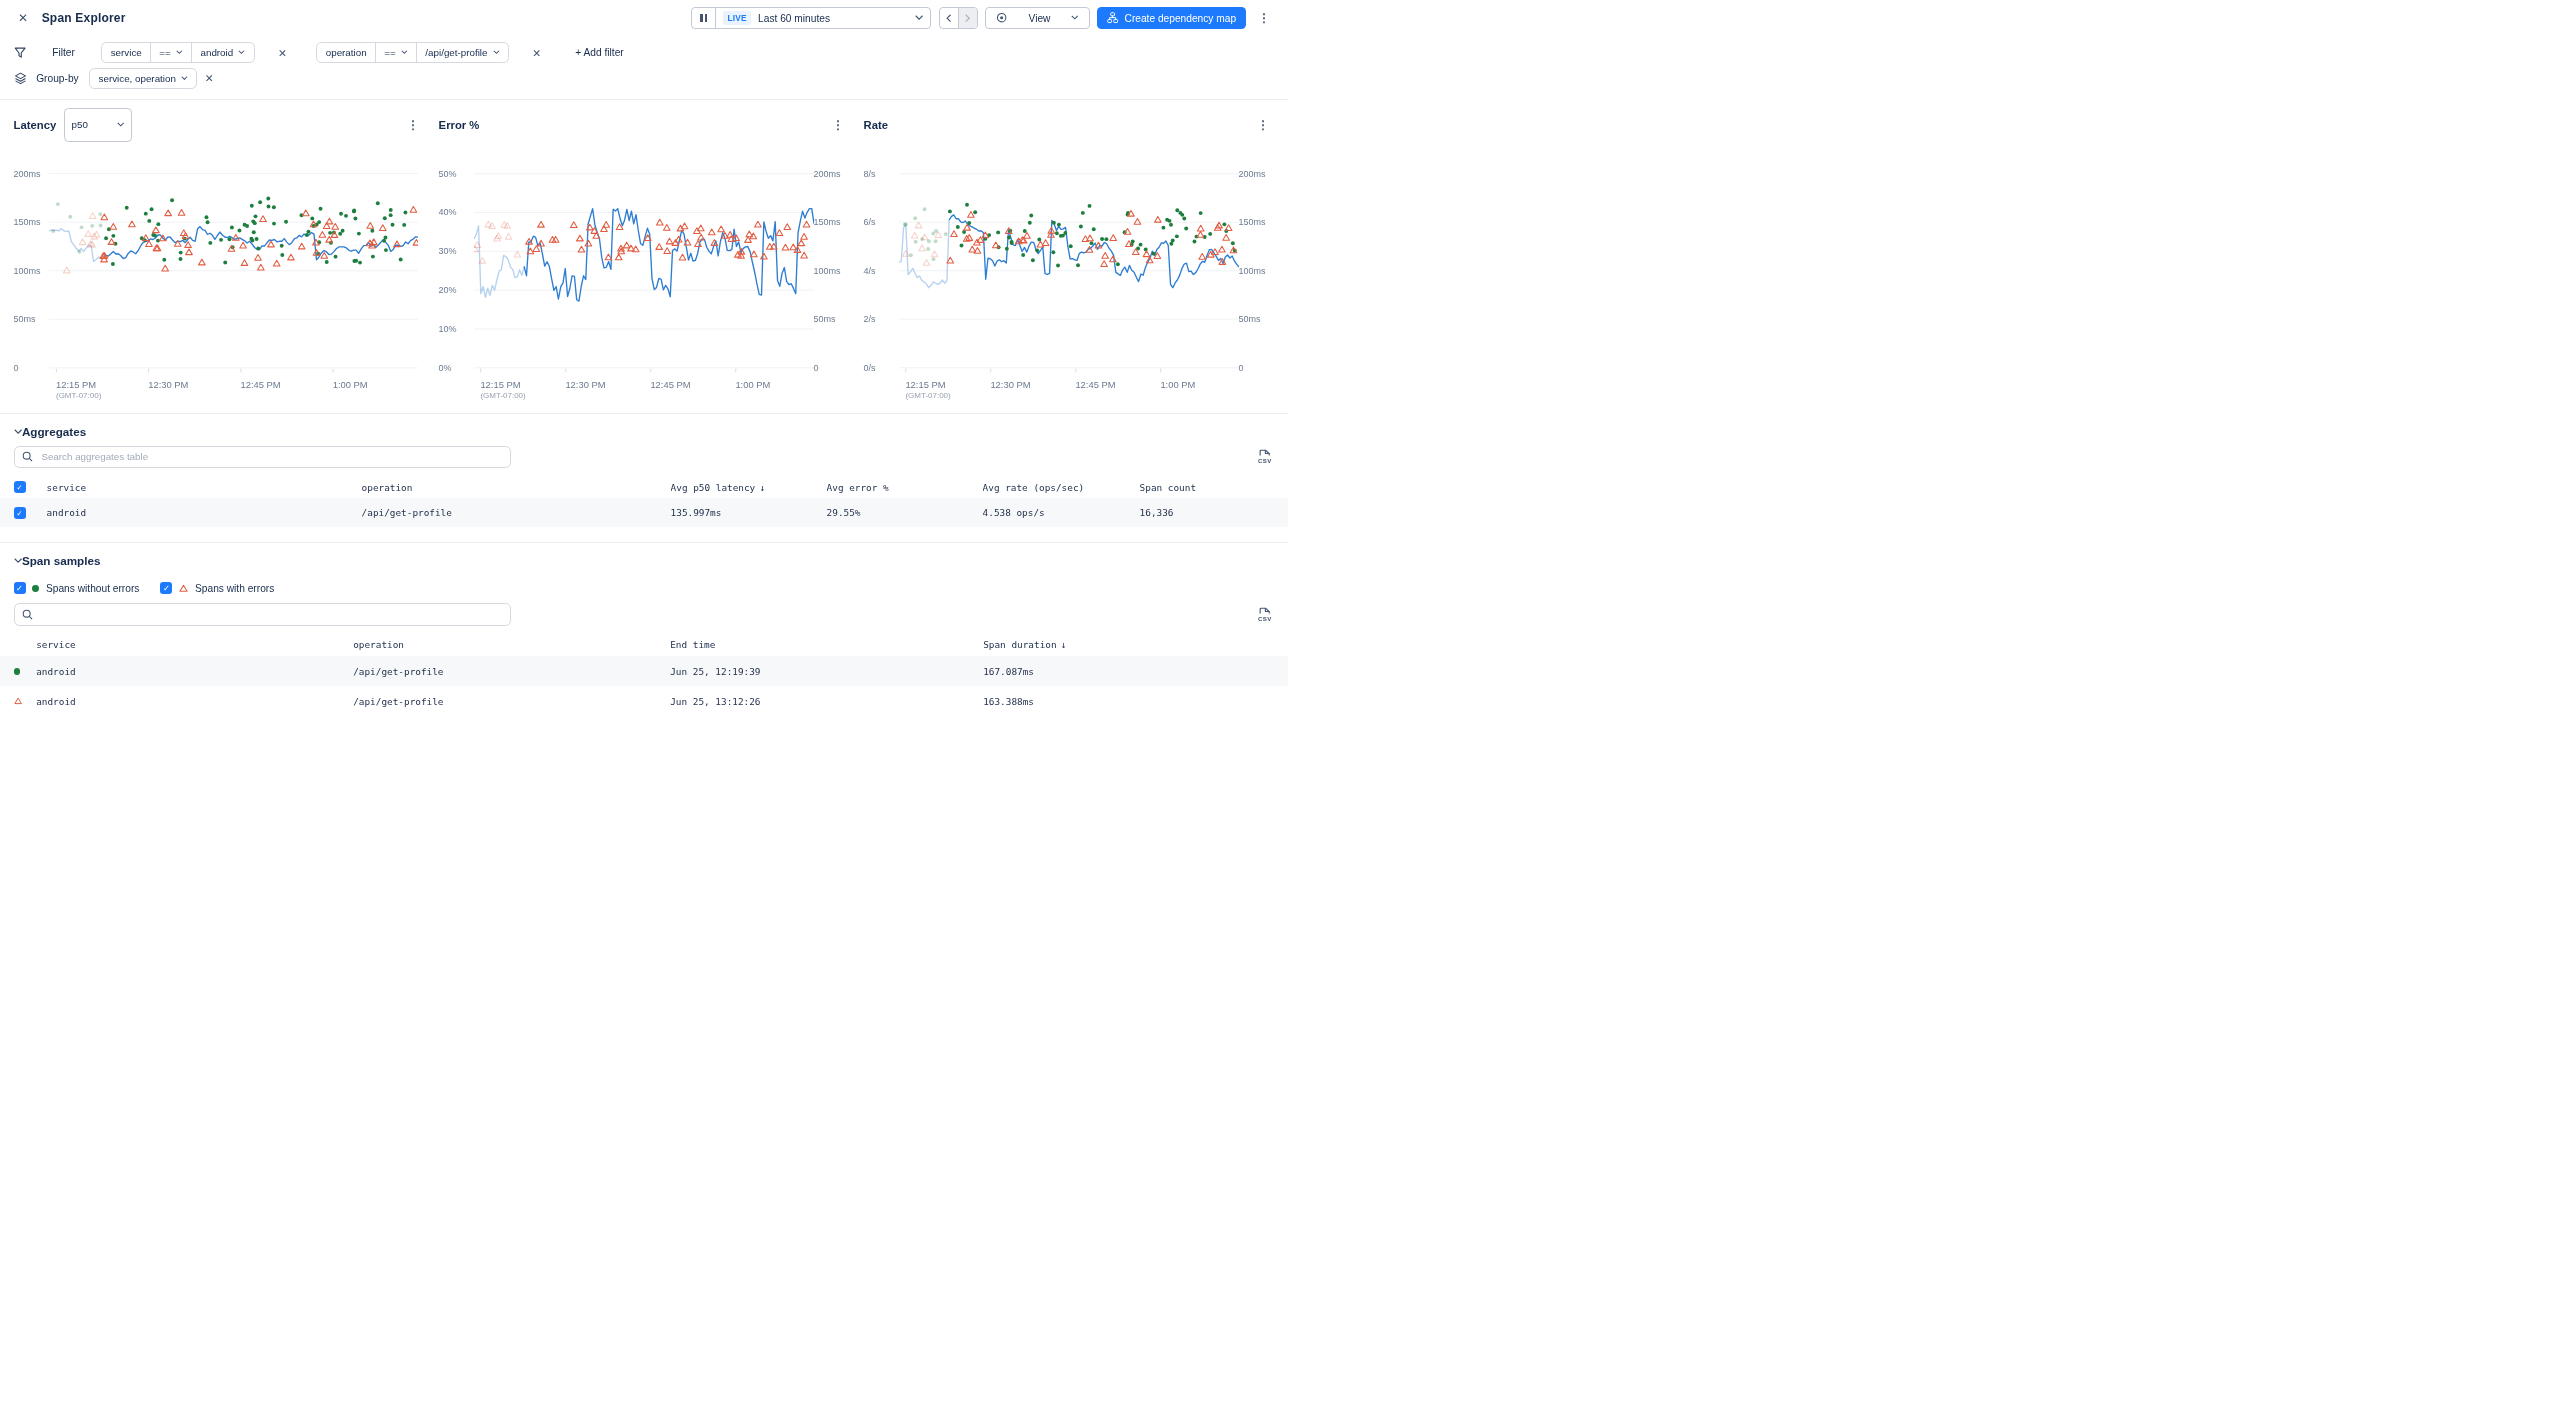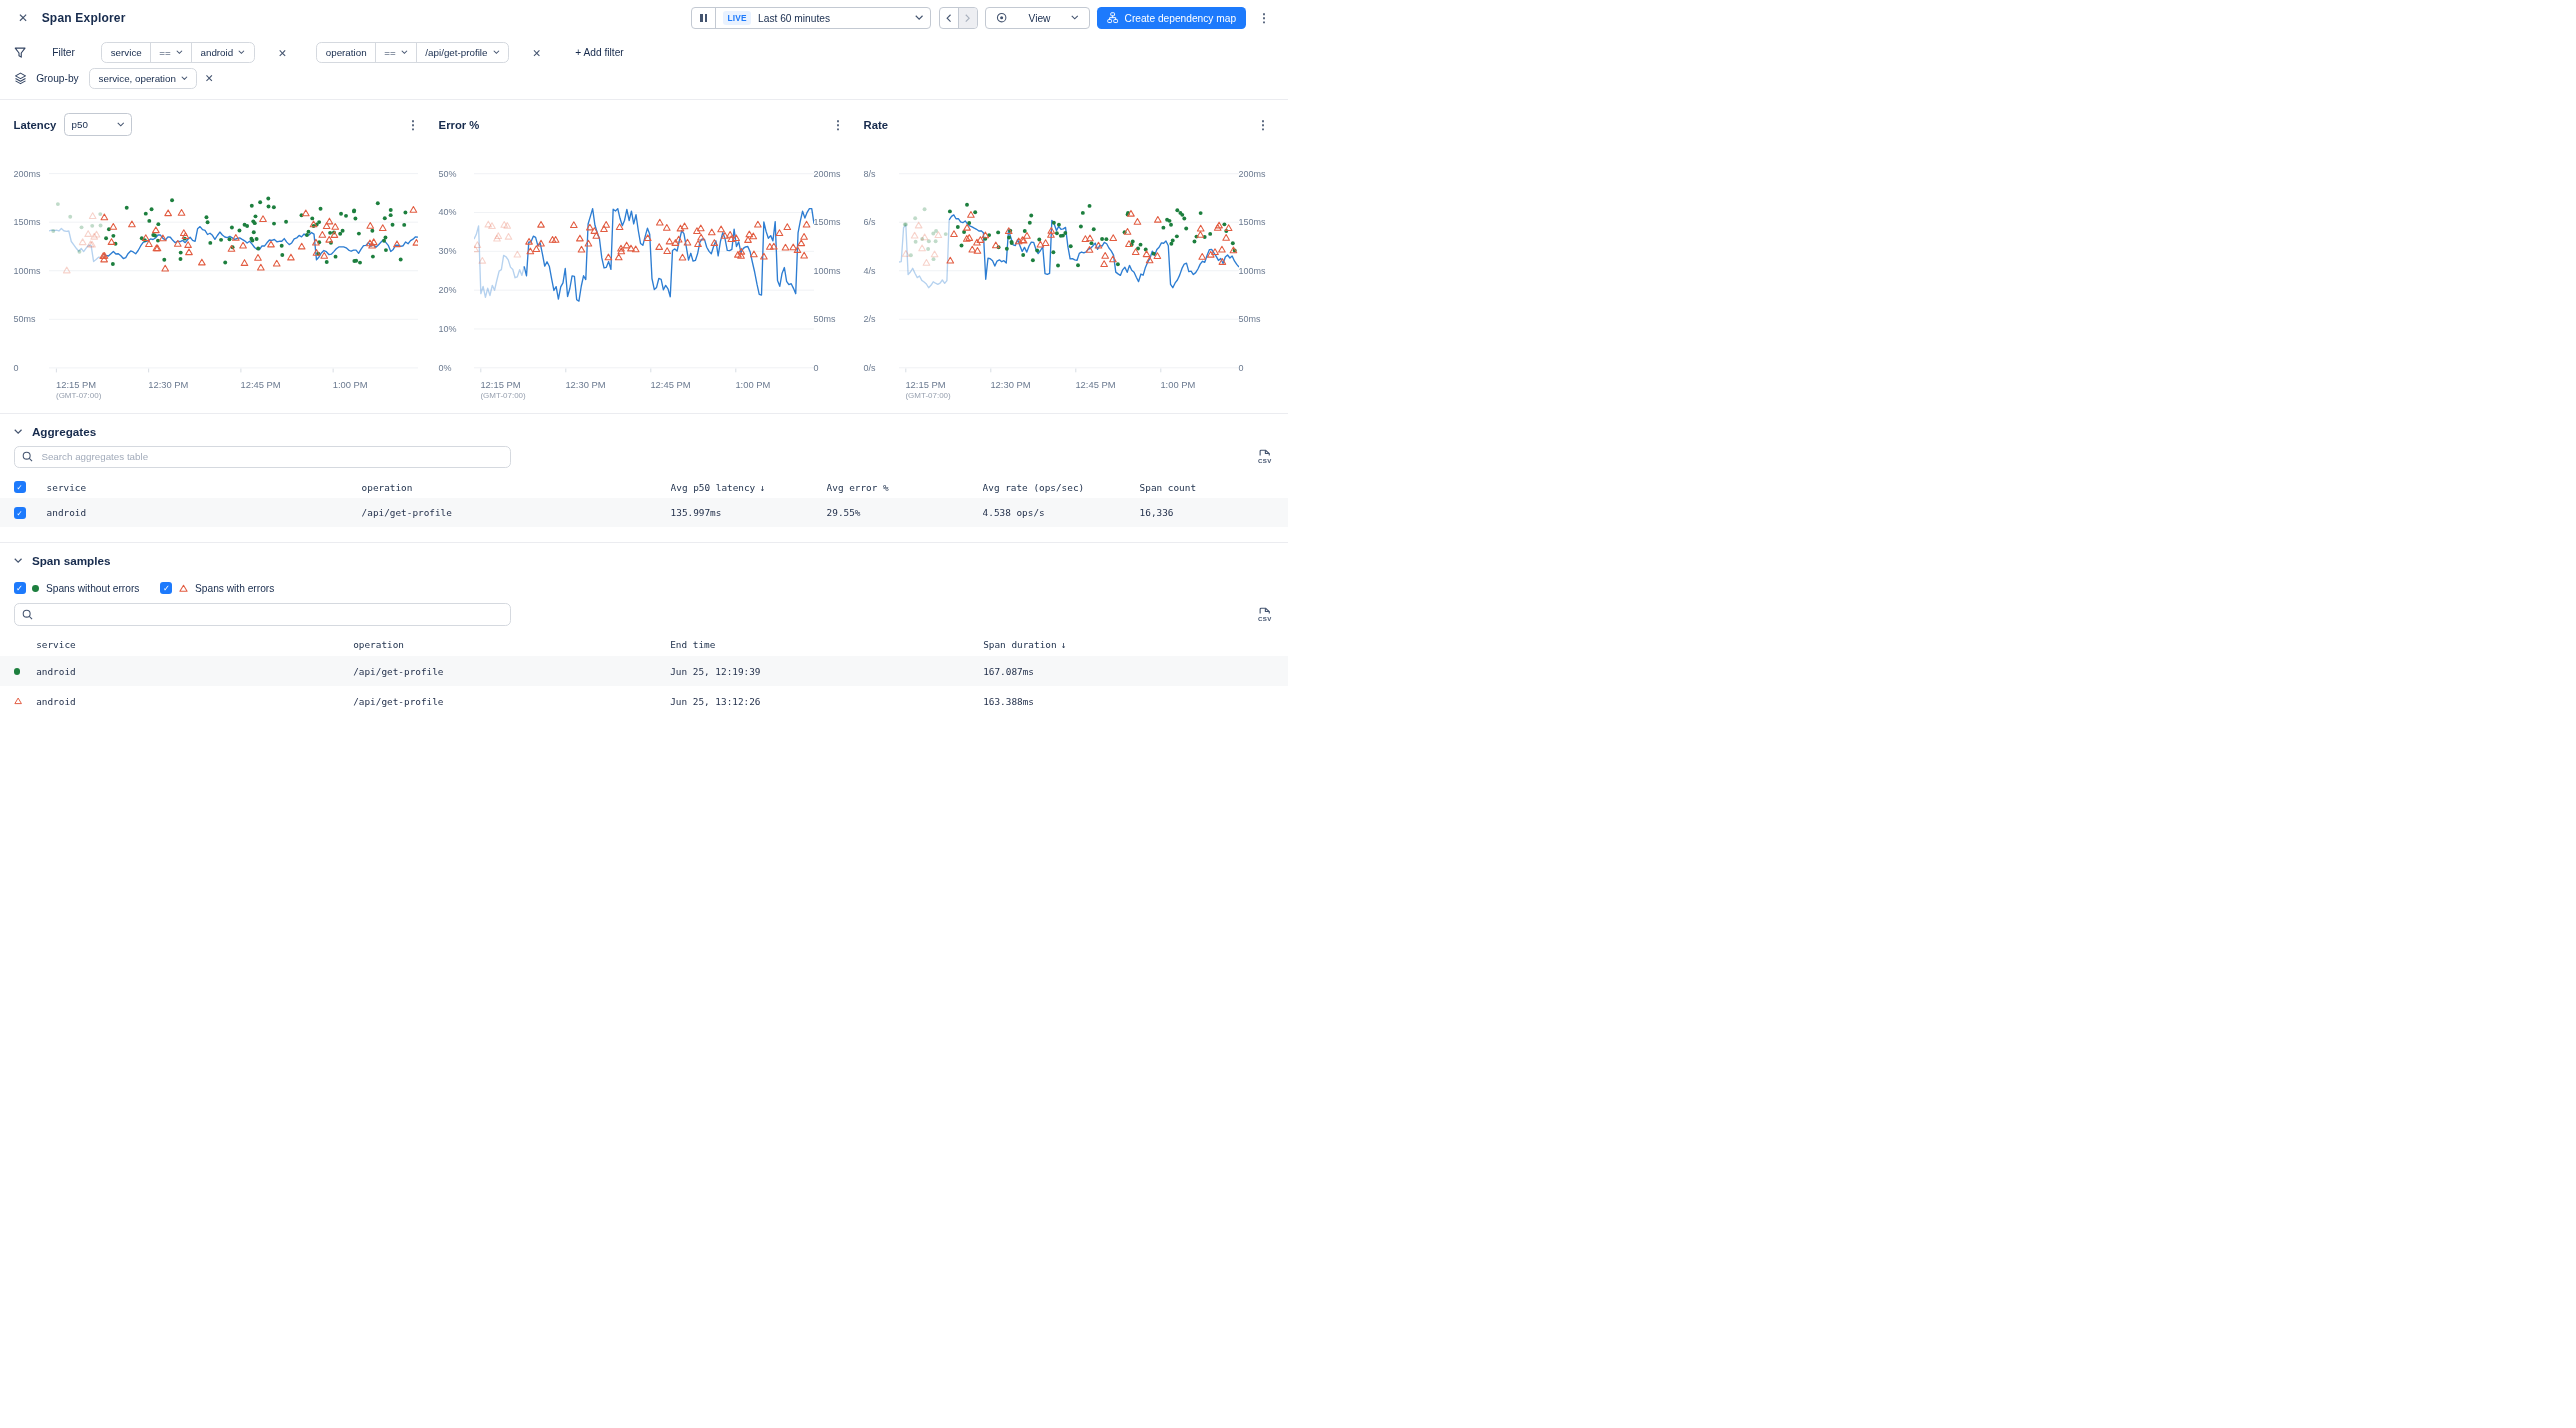--- a/index.html
+++ b/index.html
@@ -35,35 +35,35 @@
   .chip .seg { display:flex; align-items:center; padding:0 8.3px; font-size:9.8px; gap:5.3px; white-space:nowrap; }
   .chip .seg + .seg { border-left:0.8px solid #D5D9DF; }
   .chip-x { font-size:10.6px; color:#44546F; padding:0 6px; cursor:pointer; margin:0 1.5px; }
   .addfilter { display:flex; gap:4.5px; font-size:10.2px; align-items:center; margin-left:10.6px; cursor:pointer; }
   .divider { height:0.8px; background:#EBECF0; margin-top:10.6px; }
   
   .charts { display:flex; gap:15px; padding:13.6px 13.6px 0; }
   .chart-col { width:410px; flex:none; }
   .chart-head { display:flex; align-items:center; height:22.6px; margin-bottom:36px; }
   .chart-title { font-size:11.3px; font-weight:700; }
-  .metric-select { margin-left:7.5px; width:68px; height:23px; border:0.8px solid #C3C9D2; border-radius:4.5px; display:flex; align-items:center; padding:0 6.8px; font-size:9.8px; justify-content:space-between; cursor:pointer; }
+  .metric-select { margin-left:7.5px; width:68px; height:34px; border:0.8px solid #C3C9D2; border-radius:4.5px; display:flex; align-items:center; padding:0 6.8px; font-size:9.8px; justify-content:space-between; cursor:pointer; }
   .chart-head .kebab { margin-left:auto; }
   .chart-body { display:flex; }
   .yaxis-left  { width:35px; flex:none; position:relative; }
   .yaxis-right { width:35px; flex:none; position:relative; padding-left:3px; }
   .yspacer { width:6px; flex:none; }
   .ylabel { position:absolute; font-size:9px; color:#6B7A90; transform:translateY(-50%); white-space:nowrap; left:0; }
   svg.plot { flex:1 1 auto; height:202px; display:block; }
   .xaxis { position:relative; height:27px; font-size:9.4px; color:#6B7A90; margin-left:35px; }
   .mr46 { margin-right:35px; } .mr8 { margin-right:6px; }
   .xaxis .xt  { position:absolute; top:4.5px; white-space:nowrap; }
   .xaxis .xsub{ position:absolute; top:16.6px; font-size:8px; color:#97A0AF; white-space:nowrap; }
   
   .sec-div { height:0.8px; background:#EBECF0; margin-top:12px; }
-  .sec-head { display:flex; align-items:center; gap:10px; padding:11.3px 13.6px 7.5px; }
+  .sec-head { display:flex; align-items:center; gap:0; padding:11.3px 13.6px 7.5px; }
   .sec-title { font-size:11.7px; font-weight:700; }
   .toolbar { display:flex; align-items:center; justify-content:space-between; padding:0 13.6px; }
   .search { width:497px; height:22.6px; border:0.8px solid #D5D9DF; border-radius:5.3px; display:flex; align-items:center; padding:0 7.5px; gap:6px; background:#fff; }
   .search input { border:none; outline:none; flex:1; font-size:9.8px; color:#172B4D; font-family:"Liberation Sans",sans-serif; background:transparent; }
   .search input::placeholder { color:#A2ABBA; }
   .csv-btn { cursor:pointer; display:flex; }
   
   .tbl { margin-top:7.5px; font-family:"DejaVu Sans Mono", monospace; font-size:9.4px; color:#25324d; }
   .trow { display:grid; align-items:center; padding:0 13.6px; }
   .agg .trow { grid-template-columns:33px 315px 309px 156px 156px 157px 1fr; height:29px; }

